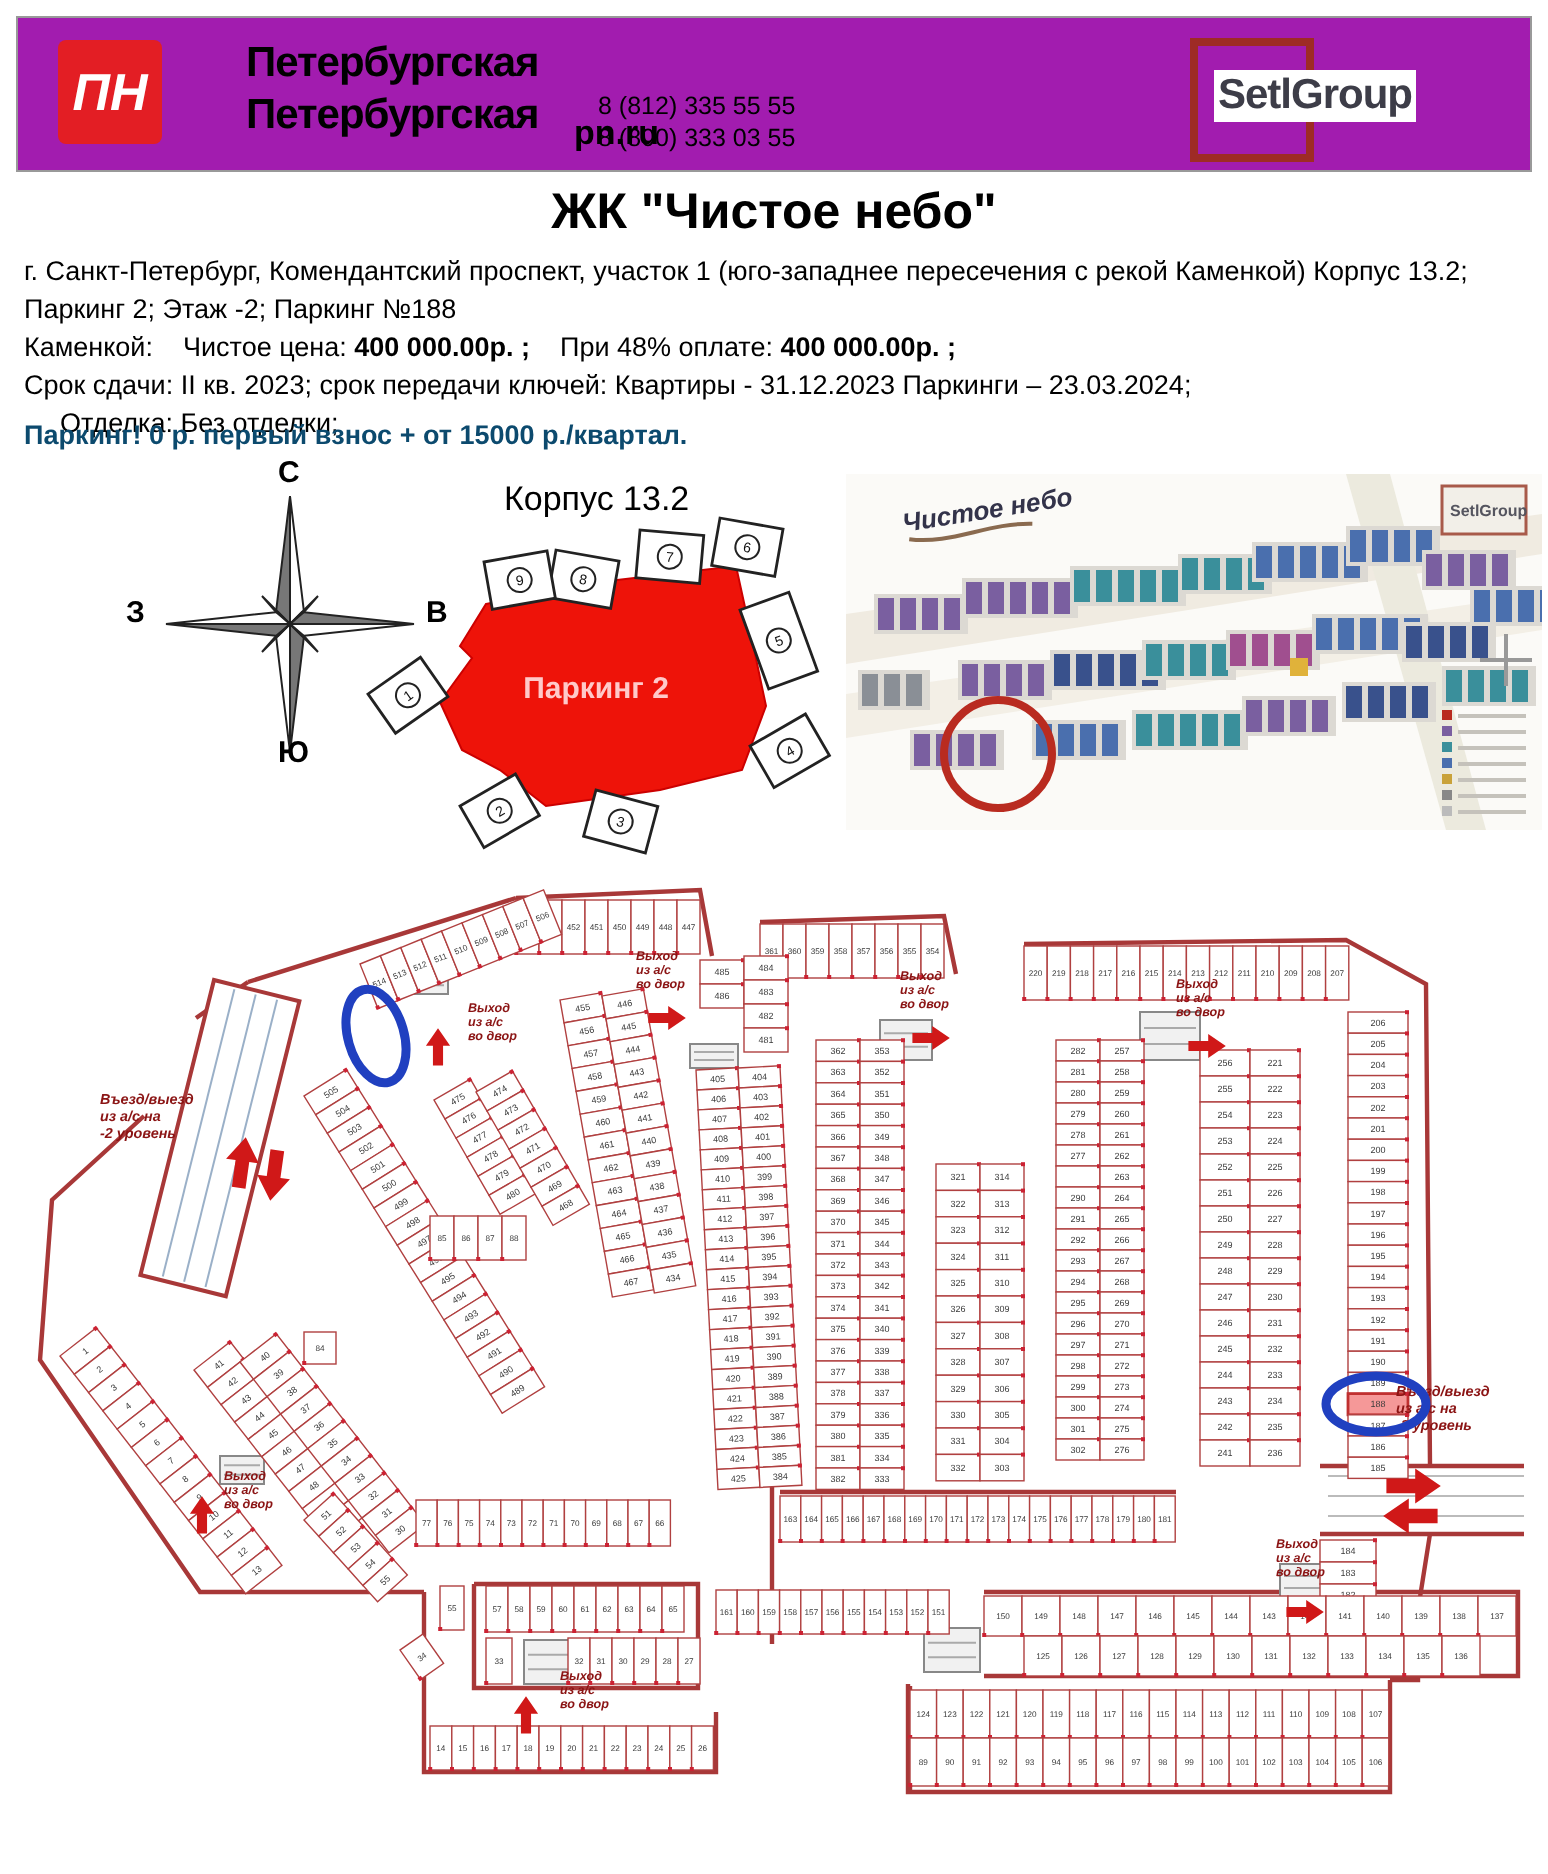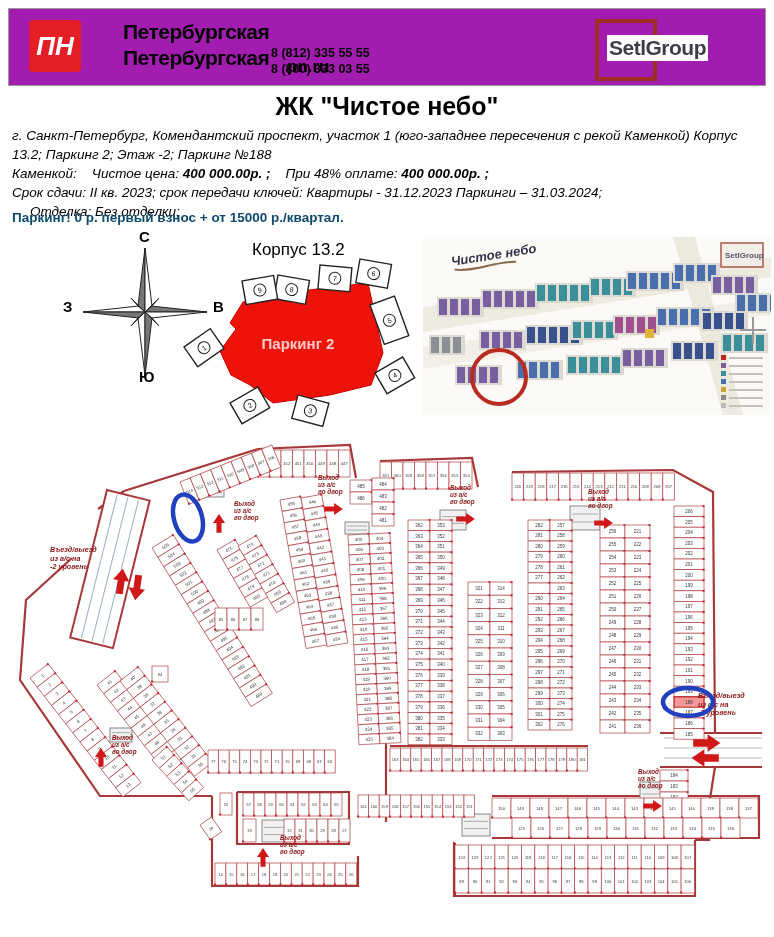--- a/index.html
+++ b/index.html
@@ -2,26 +2,26 @@
 <html><head>
 <meta charset="utf-8">
 <style>
   html,body{margin:0;padding:0;background:#fff;}
   body{width:774px;height:937px;position:relative;font-family:"Liberation Sans",sans-serif;color:#000;overflow:hidden;}
   .hdr{position:absolute;left:8px;top:8px;width:756px;height:76px;border:1px solid #999;background:#a21caf;}
   .pn-logo{position:absolute;left:20px;top:11px;width:52px;height:52px;background:#e31e24;border-radius:4px;color:#fff;
     font-weight:bold;font-style:italic;font-size:26px;display:flex;align-items:center;justify-content:center;}
   .brand{position:absolute;left:82px;top:10px;font-weight:bold;font-size:21px;line-height:26px;letter-spacing:-0.5px;margin-left:32px;}
   .site{position:absolute;left:278px;top:12px;font-weight:bold;font-size:17px;margin-top:36px;}
-  .phones{position:absolute;left:262px;top:36px;font-weight:bold;font-size:12.5px;line-height:16px;}
+  .phones{position:absolute;left:290px;top:36px;font-weight:normal;font-size:12.5px;line-height:16px;}
   .setl{position:absolute;right:30px;top:8px;width:140px;height:60px;}
   .setl .sq{position:absolute;left:0;top:2px;width:54px;height:54px;border:4px solid #9e2b25;}
   .setl .tx{position:absolute;left:12px;top:18px;font-weight:bold;font-size:21px;color:#3d3d48;background:#fff;padding:1px 2px;letter-spacing:-0.5px;}
   .title{position:absolute;left:0;top:92px;width:774px;text-align:center;font-weight:bold;font-size:25px;}
-  .details{position:absolute;left:12px;top:126px;width:750px;font-size:13.5px;line-height:19px;font-style:italic;}
+  .details{position:absolute;left:12px;top:126px;width:750px;font-size:13.5px;line-height:19px;}
   .details b{font-weight:bold;}
   .promo{position:absolute;left:12px;top:210px;width:750px;color:#0c4a6e;font-weight:bold;font-size:13.5px;}
   .kor-title{position:absolute;left:252px;top:240px;font-weight:normal;font-size:17px;}
   .compass{position:absolute;left:75px;top:238px;width:140px;height:145px;}
   .compass .lbl{position:absolute;font-weight:bold;font-size:15px;}
   .blockplan{position:absolute;left:170px;top:245px;width:255px;height:195px;}
   .sitemap{position:absolute;left:423px;top:237px;width:348px;height:178px;}
   .plan{position:absolute;left:12px;top:430px;width:750px;height:505px;}
   svg text{font-family:"Liberation Sans",sans-serif;}
 </style>
@@ -48,21 +48,21 @@
 <div class="title">ЖК "Чистое небо"</div>
 <div class="details">
   <div>г. Санкт-Петербург, Комендантский проспект, участок 1 (юго-западнее пересечения с рекой Каменкой)    Корпус 13.2; Паркинг 2;  Этаж -2; Паркинг №188</div>
   <div>
     <span>Каменкой:</span>&nbsp;&nbsp;&nbsp;
     <span>Чистое цена:</span>
     <b>400 000.00р. ;</b>&nbsp;&nbsp;&nbsp;
     <span>При 48% оплате:</span>
     <b>400 000.00р. ;</b>
   </div>
-  <div>Срок сдачи:  II кв. 2023; срок передачи ключей: Квартиры - 31.12.2023 Паркинги – 31.03.2024;</div>
+  <div>Срок сдачи:  II кв. 2023; срок передачи ключей: Квартиры - 31.12.2023 Паркинги – 23.03.2024;</div>
   <div style="padding-left:18px">Отделка: Без отделки;</div>
 </div>
 <div class="promo">Паркинг! 0 р. первый взнос + от 15000 р./квартал.</div>
 
 <div class="compass">
   <svg width="140" height="145" viewBox="0 0 140 145">
     <g stroke="#222" stroke-width="1">
       <polygon points="70,10 63,68 70,74" fill="#777"></polygon>
         <polygon points="70,10 77,68 70,74" fill="#fff"></polygon>
       <polygon points="70,138 63,80 70,74" fill="#fff"></polygon>

